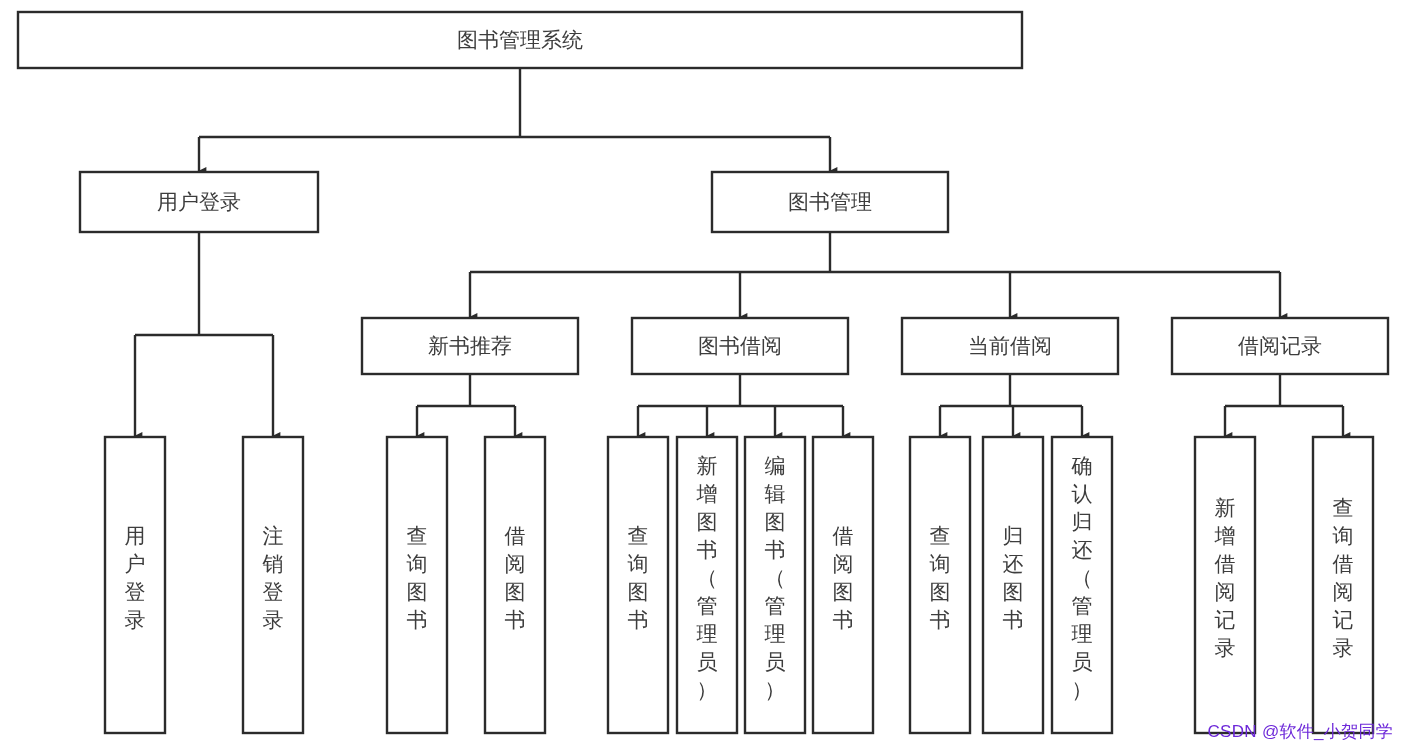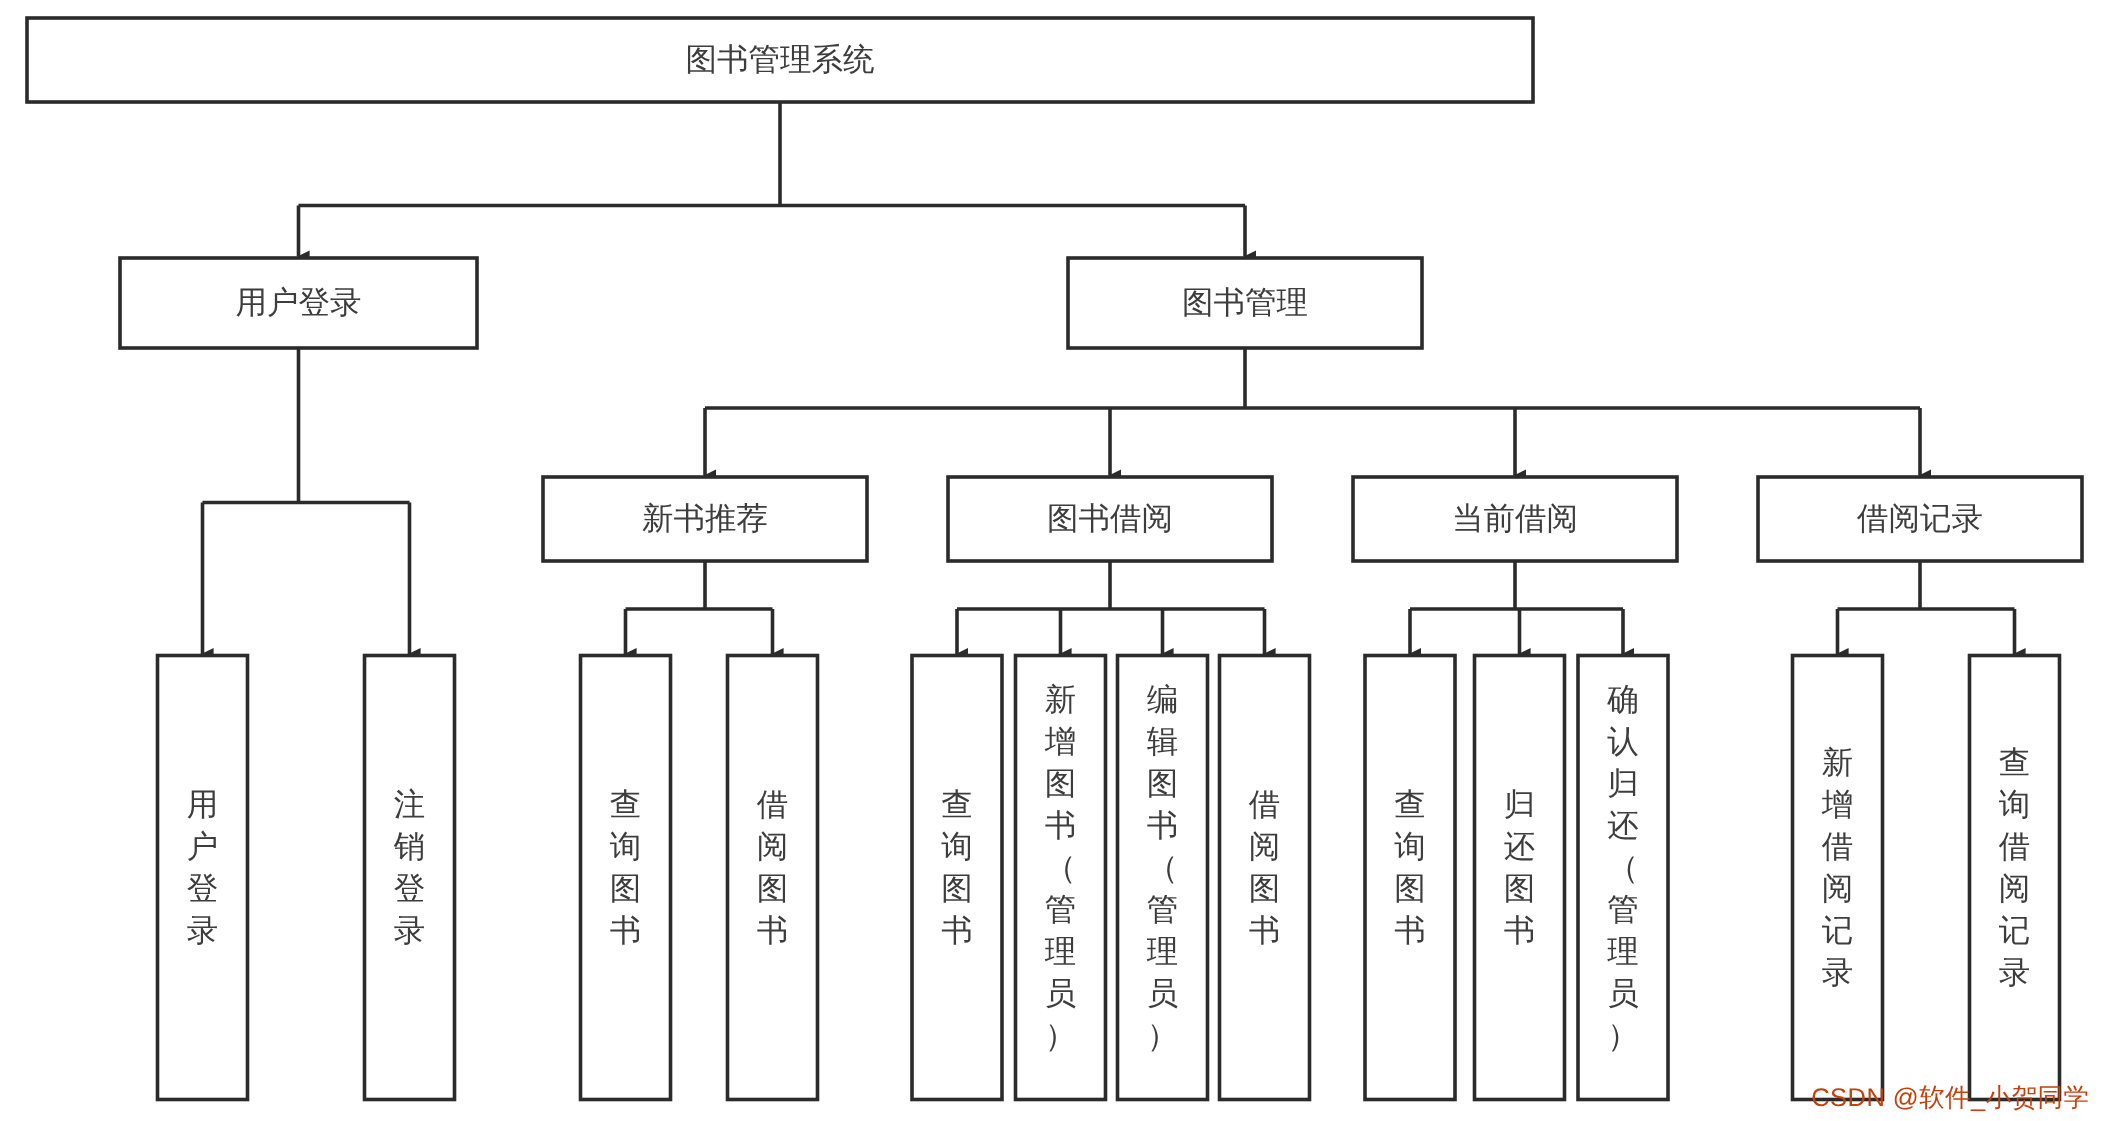--- a/index.html
+++ b/index.html
@@ -49,21 +49,21 @@
     font-family: "Liberation Sans", "DejaVu Sans", sans-serif;
     font-size: 21px;
     text-anchor: middle;
   }
   .watermark-text {
     position: absolute;
     right: 12px;
     bottom: 4px;
     font-family: "Liberation Sans", "DejaVu Sans", sans-serif;
     font-size: 17px;
-    color: #c2410c;
+    color: #6d28d9;
     white-space: nowrap;
     letter-spacing: 0.3px;
     user-select: none;
   }
 </style>
 </head>
 <body>
 
 <div id="diagram-root">
 

